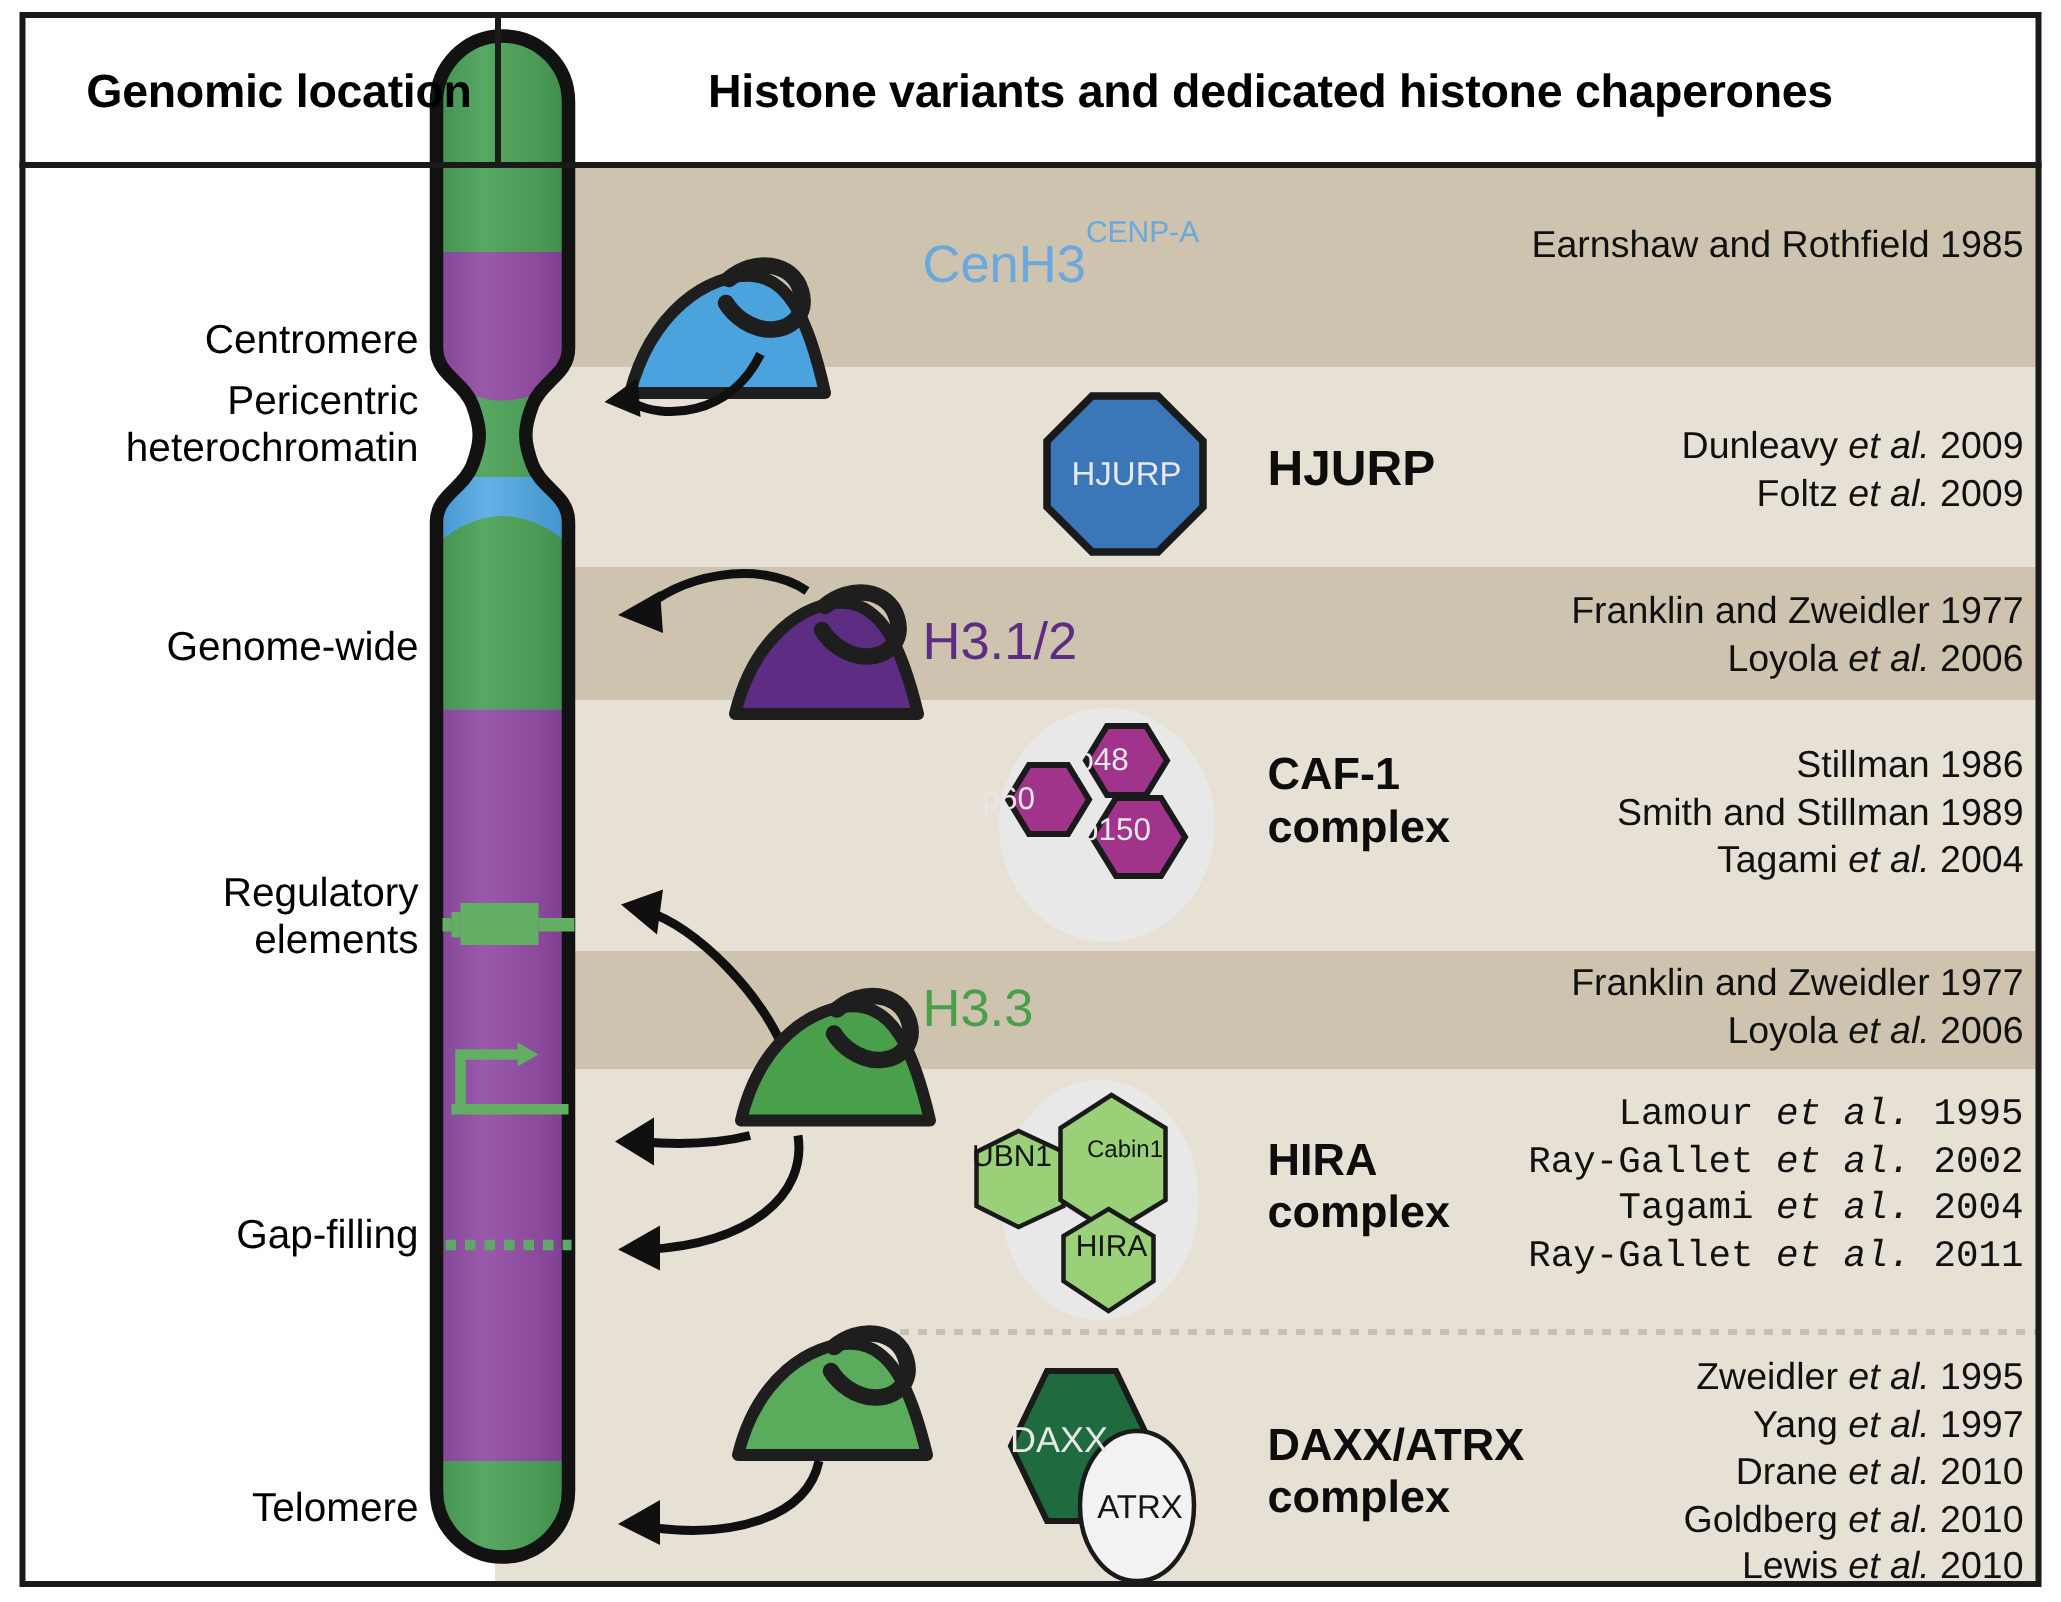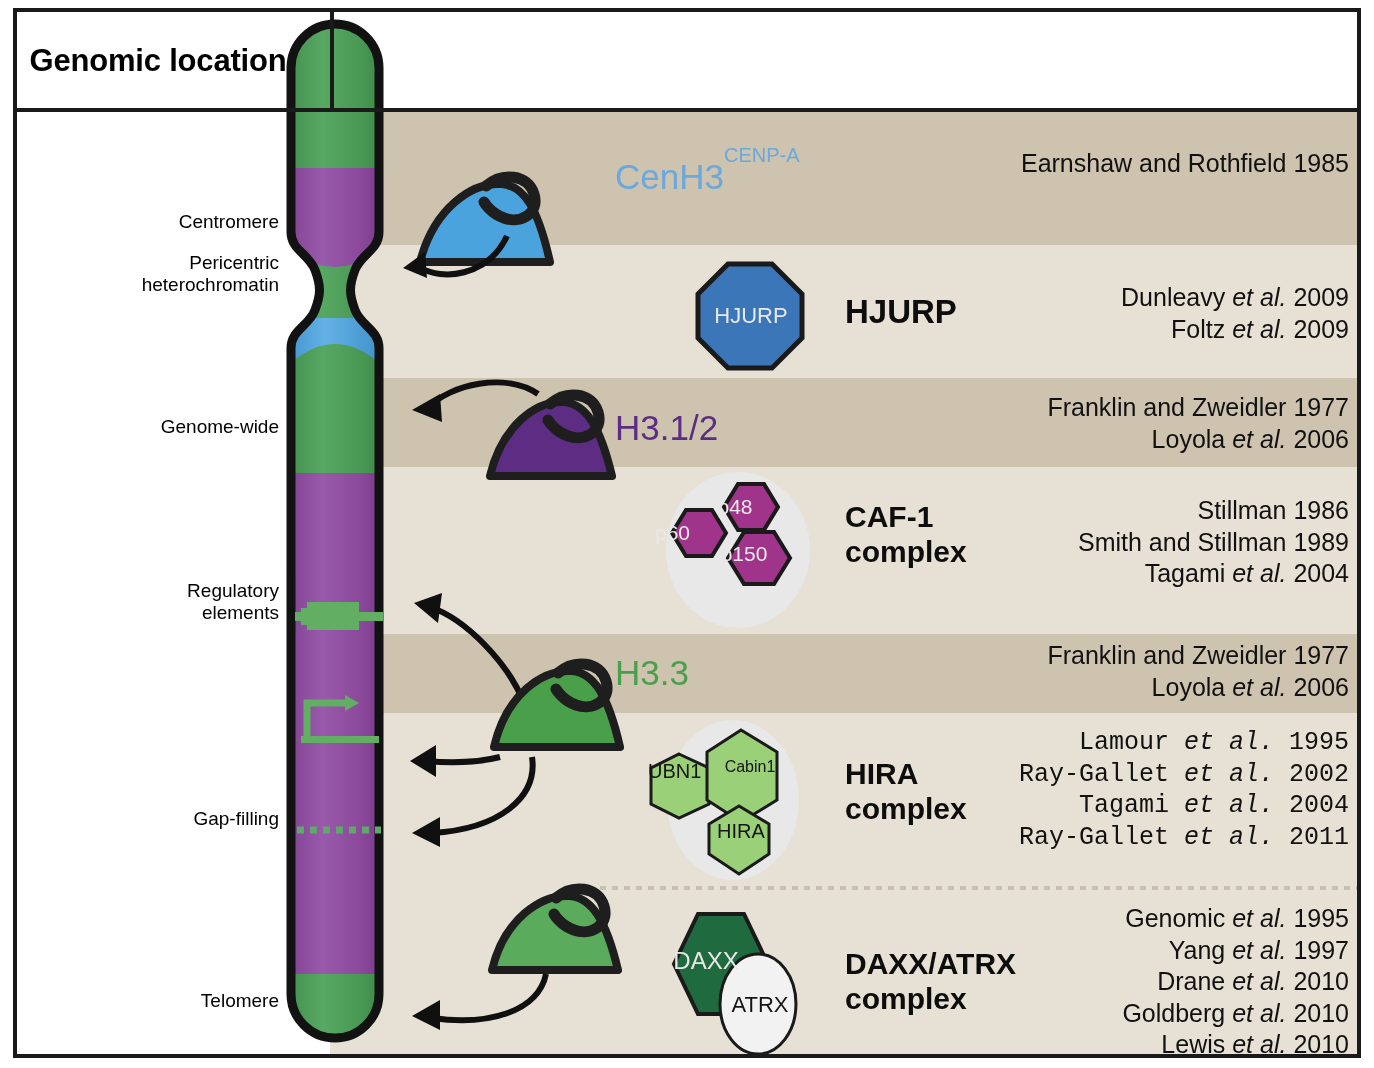--- a/index.html
+++ b/index.html
@@ -23,42 +23,42 @@
     position:absolute;left:13px;top:108px;width:1348px;height:4px;
     background:#1a1a1a;z-index:41;
   }
   .col-rule{
     position:absolute;left:330px;top:8px;width:4px;height:104px;
     background:#1a1a1a;z-index:41;
   }
 
   
   .hdr-left{
-    position:absolute;left:8px;top:16px;width:300px;height:90px;
+    position:absolute;left:36px;top:16px;width:300px;height:90px;
     display:flex;align-items:center;justify-content:center;
     z-index:30;
   }
   .hdr-right{
     position:absolute;left:340px;top:16px;width:1014px;height:90px;
     display:flex;align-items:center;justify-content:center;
     z-index:30;
   }
   .hdr-txt{
     font-size:31px;font-weight:bold;color:#000;text-align:center;
     line-height:1.18;letter-spacing:-0.2px;
   }
 
   
   .bands{position:absolute;left:330px;top:112px;width:1031px;height:942px;z-index:1;}
   .band{position:absolute;left:0;width:100%;}
 
   
   .loc-label{
     position:absolute;right:1095px;
-    text-align:right;font-size:19px;color:#000;line-height:1.16;
+    text-align:right;font-size:27px;color:#000;line-height:1.16;
     z-index:30;white-space:pre-line;
   }
 
   
   .chrom{position:absolute;left:283px;top:18px;width:104px;height:1026px;z-index:20;}
 
   
   .variant-name{
     position:absolute;font-weight:normal;z-index:30;white-space:nowrap;
   }
@@ -105,20 +105,24 @@
 
   <div class="dotted-sep"></div>
 
   <div class="frame"></div>
   <div class="header-rule"></div>
   <div class="col-rule"></div>
 
   <div class="hdr-left">
     <div class="hdr-txt">Genomic
 location</div>
+  </div>
+  <div class="hdr-right">
+    <div class="hdr-txt">Histone variants and
+dedicated histone chaperones</div>
   </div>
 
   <div class="loc-label" style="top:211px;">Centromere</div>
   <div class="loc-label" style="top:252px;">Pericentric
 heterochromatin</div>
   <div class="loc-label" style="top:416px;">Genome-wide</div>
   <div class="loc-label" style="top:580px;">Regulatory
 elements</div>
   <div class="loc-label" style="top:808px;">Gap-filling</div>
   <div class="loc-label" style="top:990px;">Telomere</div>
@@ -362,21 +366,21 @@
   <svg class="blob" style="left:648px;top:908px;width:190px;height:150px;" viewBox="0 0 190 150">
     <polygon points="50,6 96,6 120,56 96,106 50,106 26,56" fill="#1f6b3f" stroke="#1a1a1a" stroke-width="4"></polygon>
     <ellipse cx="110" cy="96" rx="38" ry="50" fill="#f2f2f2" stroke="#1a1a1a" stroke-width="3"></ellipse>
   </svg>
   <div class="blob-lbl" style="left:664px;top:947px;width:84px;text-align:center;font-size:24px;">DAXX</div>
   <div class="blob-lbl dark" style="left:730px;top:992px;width:60px;text-align:center;font-size:22px;">ATRX</div>
   <div class="chap-name" style="left:845px;top:947px;">DAXX/ATRX
 complex</div>
   <div class="refs" style="top:903px;">
     <div>
-      <span>Genomic</span>
+      <span>Zweidler</span>
       <span class="it">et al.</span>
       <span>1995</span>
     </div>
     <div>
       <span>Yang</span>
       <span class="it">et al.</span>
       <span>1997</span>
     </div>
     <div>
       <span>Drane</span>

